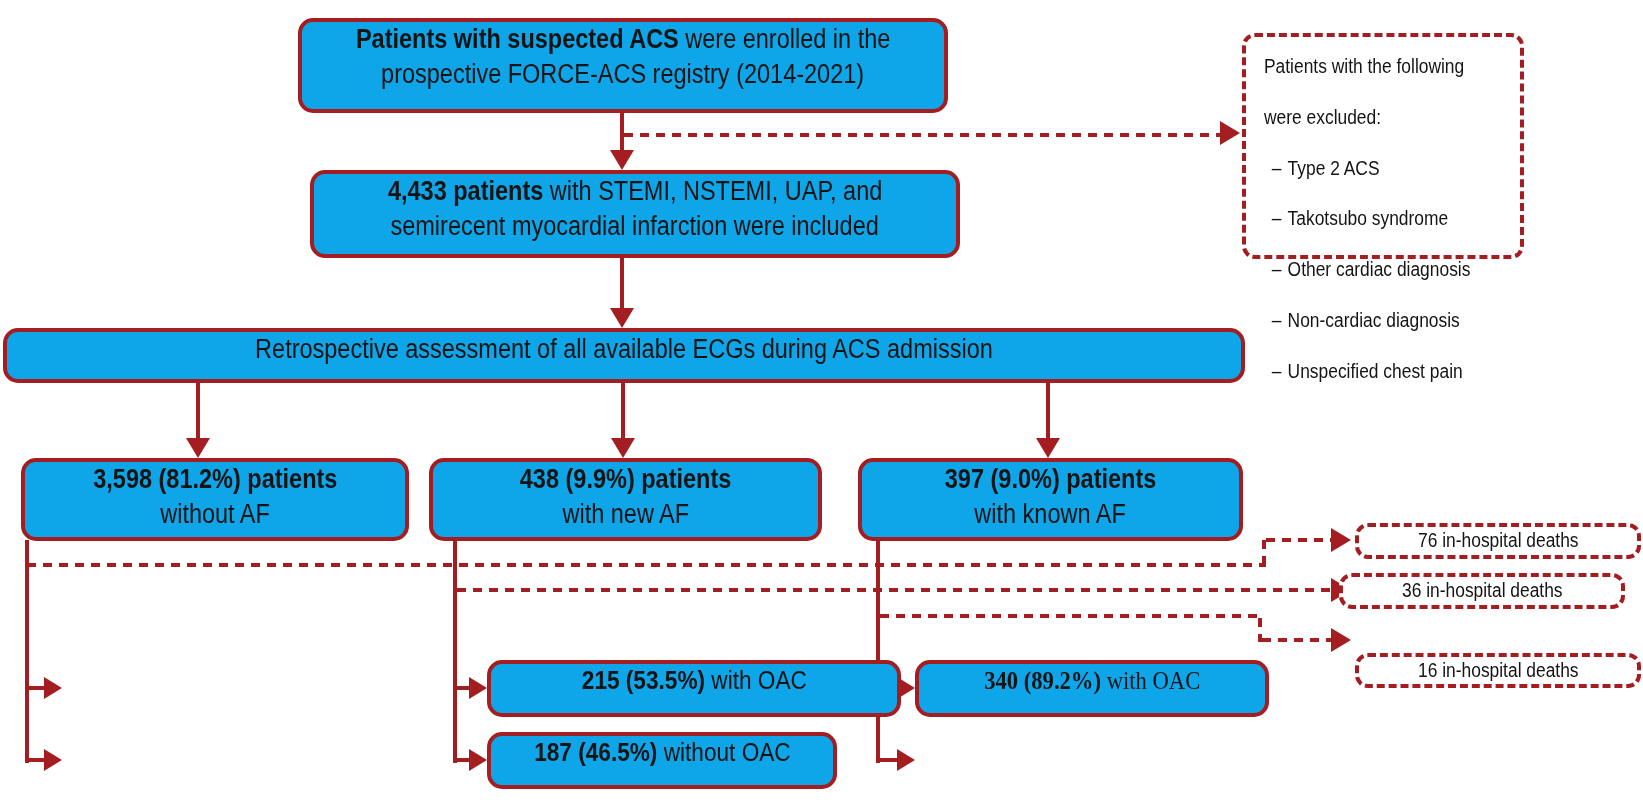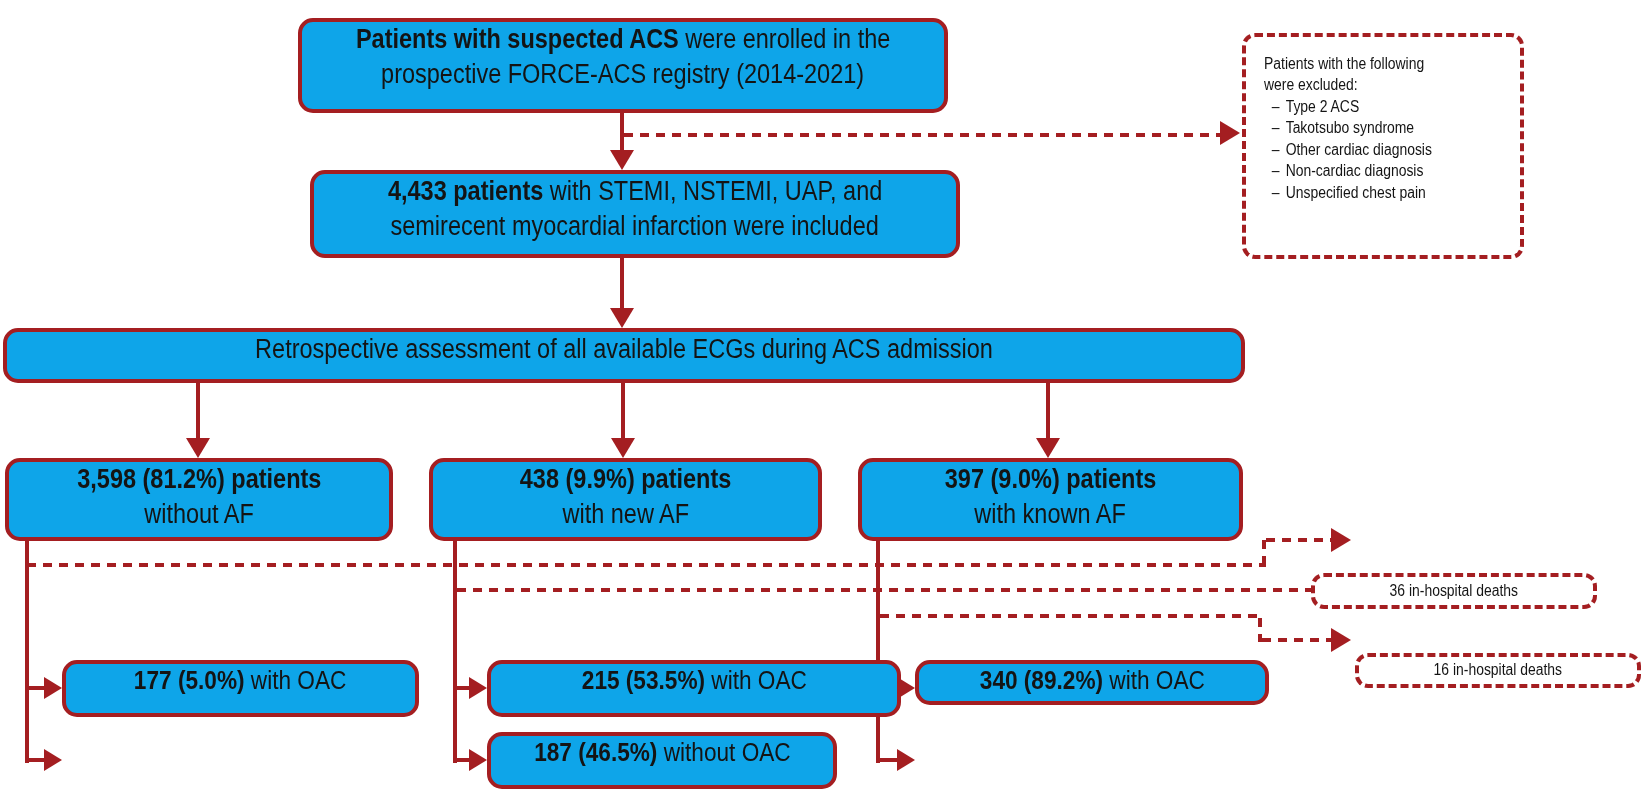--- a/index.html
+++ b/index.html
@@ -25,21 +25,21 @@
     border:4px dashed var(--red);border-radius:13px;
     display:flex;flex-direction:column;align-items:center;justify-content:center;
     text-align:center;
   }
   .ln{white-space:nowrap;line-height:1.28;}
   .cond{transform:scaleX(0.87);transform-origin:50% 50%;}
   .cond-l{transform:scaleX(0.87);transform-origin:0 50%;}
   .b{font-weight:700;}
   .fs27{font-size:27px;}
   .fs26{font-size:26px;}
-  .fs22{font-size:16px;}
+  .fs22{font-size:20px;gap:24px;}
   
   .sline{position:absolute;background:var(--red);}
   .ah-down{position:absolute;width:0;height:0;
     border-left:12px solid transparent;border-right:12px solid transparent;
     border-top:20px solid var(--red);}
   .ah-right{position:absolute;width:0;height:0;
     border-top:12px solid transparent;border-bottom:12px solid transparent;
     border-left:20px solid var(--red);}
   .ah-right-sm{position:absolute;width:0;height:0;
     border-top:11px solid transparent;border-bottom:11px solid transparent;
@@ -108,21 +108,21 @@
     <div class="ln cond">Retrospective assessment of all available ECGs during ACS admission</div>
   </div>
 
   <div class="sline" style="left:196px;top:383px;width:4px;height:56px;"></div>
   <div class="ah-down" style="left:186px;top:438px;"></div>
   <div class="sline" style="left:621px;top:383px;width:4px;height:56px;"></div>
   <div class="ah-down" style="left:611px;top:438px;"></div>
   <div class="sline" style="left:1046px;top:383px;width:4px;height:56px;"></div>
   <div class="ah-down" style="left:1036px;top:438px;"></div>
 
-  <div class="box fs27" style="left:5px;top:458px;width:388px;height:83px;">
+  <div class="box fs27" style="left:21px;top:458px;width:388px;height:83px;">
     <div class="ln cond b">3,598 (81.2%) patients</div>
     <div class="ln cond">without AF</div>
   </div>
   <div class="box fs27" style="left:429px;top:458px;width:393px;height:83px;">
     <div class="ln cond b">438 (9.9%) patients</div>
     <div class="ln cond">with new AF</div>
   </div>
   <div class="box fs27" style="left:858px;top:458px;width:385px;height:83px;">
     <div class="ln cond b">397 (9.0%) patients</div>
     <div class="ln cond">with known AF</div>
@@ -138,47 +138,47 @@
   <div class="ah-right" style="left:1331px;top:528px;"></div>
 
   <div class="dline-h" style="left:457px;top:588px;width:874px;"></div>
   <div class="ah-right" style="left:1331px;top:578px;"></div>
 
   <div class="dline-h" style="left:880px;top:614px;width:382px;"></div>
   <div class="dline-v" style="left:1258px;top:618px;height:24px;"></div>
   <div class="dline-h" style="left:1262px;top:638px;width:69px;"></div>
   <div class="ah-right" style="left:1331px;top:628px;"></div>
 
-  <div class="dbox fs22" style="left:1311px;top:573px;width:286px;height:36px;">
+  <div class="dbox fs22" style="left:1355px;top:523px;width:286px;height:36px;">
+    <div class="ln cond">76 in-hospital deaths</div>
+  </div>
+  <div class="dbox fs22" style="left:1339px;top:573px;width:286px;height:36px;">
     <div class="ln cond">36 in-hospital deaths</div>
   </div>
   <div class="dbox fs22" style="left:1355px;top:624px;width:286px;height:35px;margin-top:29px;">
     <div class="ln cond">16 in-hospital deaths</div>
   </div>
 
   <div class="sline" style="left:25px;top:686px;width:21px;height:4px;"></div>
   <div class="ah-right-sm" style="left:44px;top:677px;"></div>
   <div class="sline" style="left:453px;top:686px;width:18px;height:4px;"></div>
   <div class="ah-right-sm" style="left:469px;top:677px;"></div>
   <div class="sline" style="left:876px;top:686px;width:23px;height:4px;"></div>
   <div class="ah-right-sm" style="left:897px;top:677px;"></div>
 
   <div class="sline" style="left:25px;top:758px;width:21px;height:4px;"></div>
   <div class="ah-right-sm" style="left:44px;top:749px;"></div>
   <div class="sline" style="left:453px;top:758px;width:18px;height:4px;"></div>
   <div class="ah-right-sm" style="left:469px;top:749px;"></div>
   <div class="sline" style="left:876px;top:758px;width:23px;height:4px;"></div>
   <div class="ah-right-sm" style="left:897px;top:749px;"></div>
 
-  <div class="box fs26" style="left:62px;top:660px;width:357px;height:57px;">
-    <div class="ln cond"><span class="b">177 (5.0%)</span><span> with OAC</span></div>
-  </div>
   <div class="box fs26" style="left:487px;top:660px;width:414px;height:57px;">
     <div class="ln cond"><span class="b">215 (53.5%)</span><span> with OAC</span></div>
   </div>
   <div class="box fs26" style="left:487px;top:732px;width:350px;height:57px;">
     <div class="ln cond"><span class="b">187 (46.5%)</span><span> without OAC</span></div>
   </div>
-  <div class="box fs26" style="left:915px;top:660px;width:354px;height:45px;">
+  <div class="box fs26" style="left:915px;top:660px;width:354px;height:57px;font-family:Liberation Serif, serif;">
     <div class="ln cond"><span class="b">340 (89.2%)</span><span> with OAC</span></div>
   </div>
 
 </div>
 
 </body></html>

